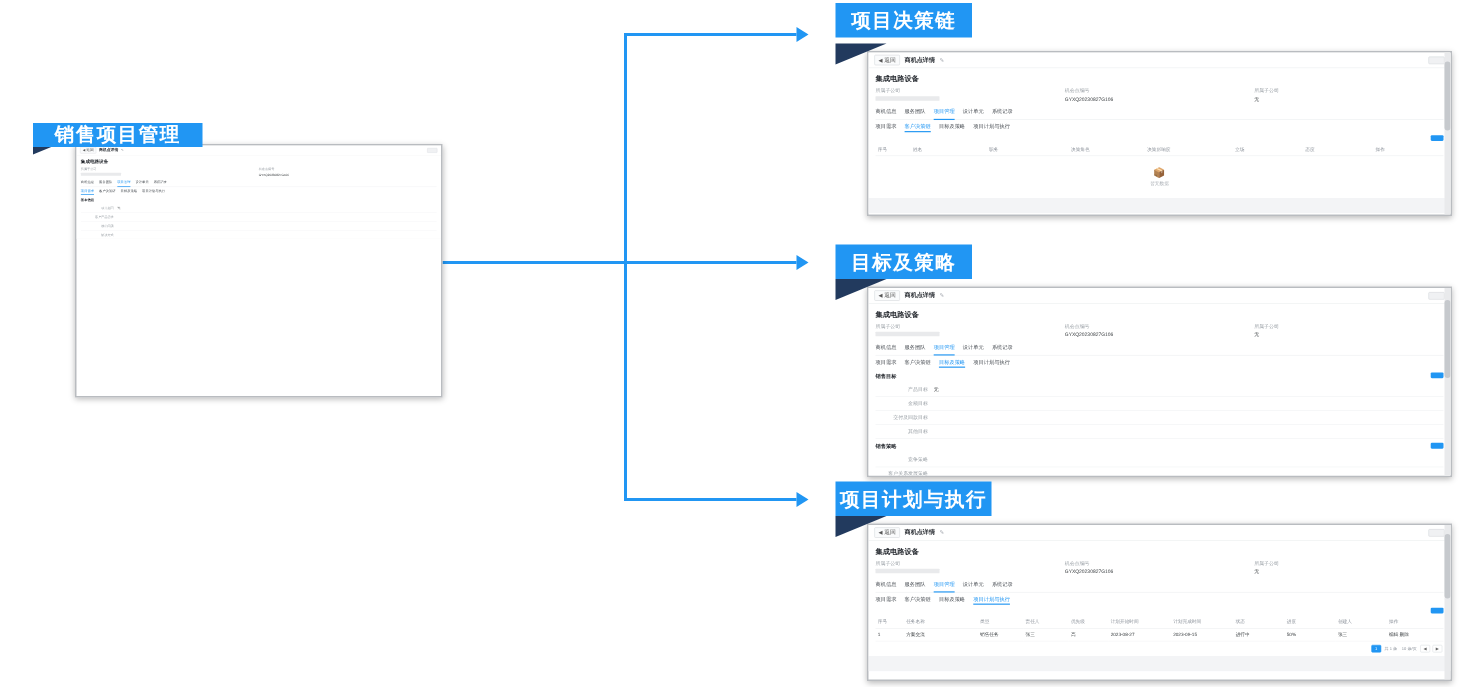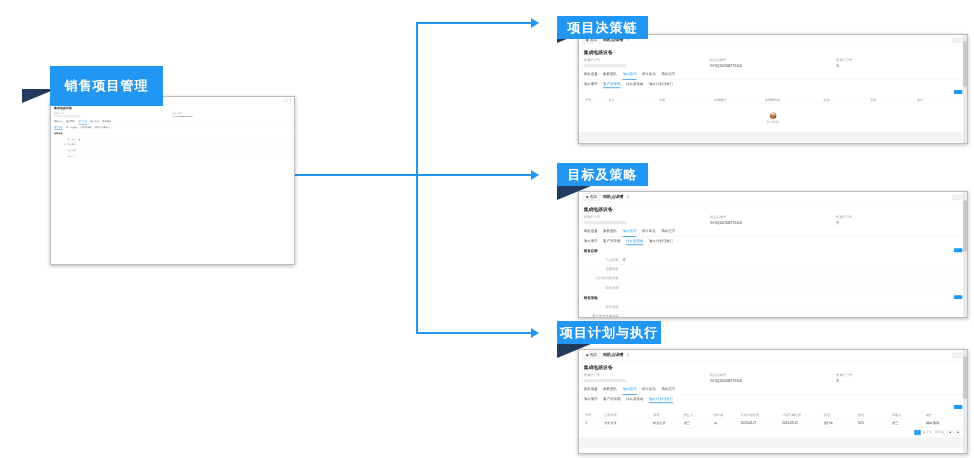--- a/index.html
+++ b/index.html
@@ -143,21 +143,21 @@
   <div class="conn" style="left:416px;top:22px;width:115px;height:2px;"></div>
   <div class="arrow-head" style="left:531px;top:18px;"></div>
 
   <div class="conn" style="left:416px;top:174px;width:115px;height:2px;"></div>
   <div class="arrow-head" style="left:531px;top:170px;"></div>
 
   <div class="conn" style="left:416px;top:332px;width:115px;height:2px;"></div>
   <div class="arrow-head" style="left:531px;top:328px;"></div>
 
   <div class="banner-tail" style="left:22px;top:89px;"></div>
-  <div class="banner" style="left:22px;top:66px;width:113px;height:40px;margin-left:28px;">
+  <div class="banner" style="left:22px;top:82px;width:113px;height:16px;">
     <span>销售项目管理</span>
   </div>
 
   <div class="win" style="left:50px;top:96px;width:243px;height:167px;">
     <div class="win-inner" style="transform:scale(0.243);width:1000px;">
       <div class="w">
         <div class="w-topbar">
           <span class="w-back">
             <span class="ic">◀</span>
             <span>返回</span>
@@ -207,21 +207,21 @@
           <div class="w-field" style="border-bottom:none;">
             <div class="w-field-lbl">解决方式</div>
             <div class="w-field-val"></div>
           </div>
         </div>
       </div>
     </div>
   </div>
 
   <div class="banner-tail" style="left:557px;top:29px;"></div>
-  <div class="banner" style="left:557px;top:16px;width:91px;height:23px;">
+  <div class="banner" style="left:557px;top:2px;width:91px;height:23px;">
     <span>项目决策链</span>
   </div>
 
   <div class="win" style="left:578px;top:34px;width:388px;height:108px;">
     <div class="win-inner" style="transform:scale(0.388);width:1000px;">
       <div class="w">
         <div class="w-topbar">
           <span class="w-back">
             <span class="ic">◀</span>
             <span>返回</span>

